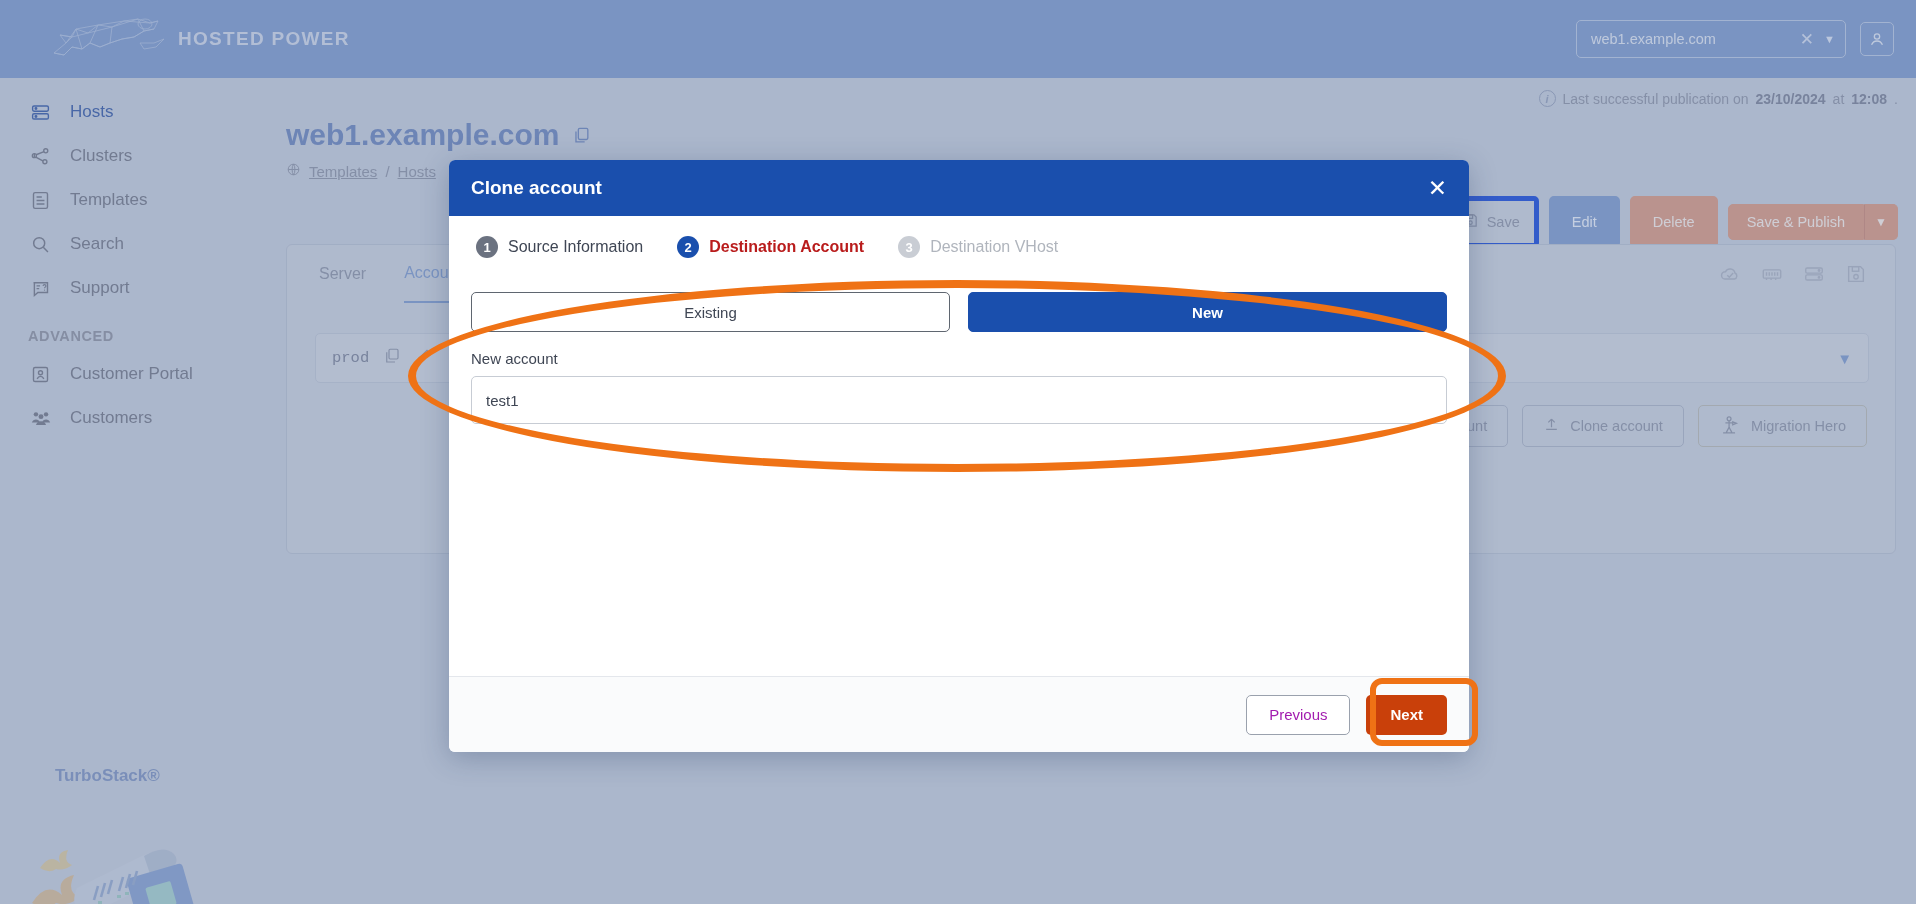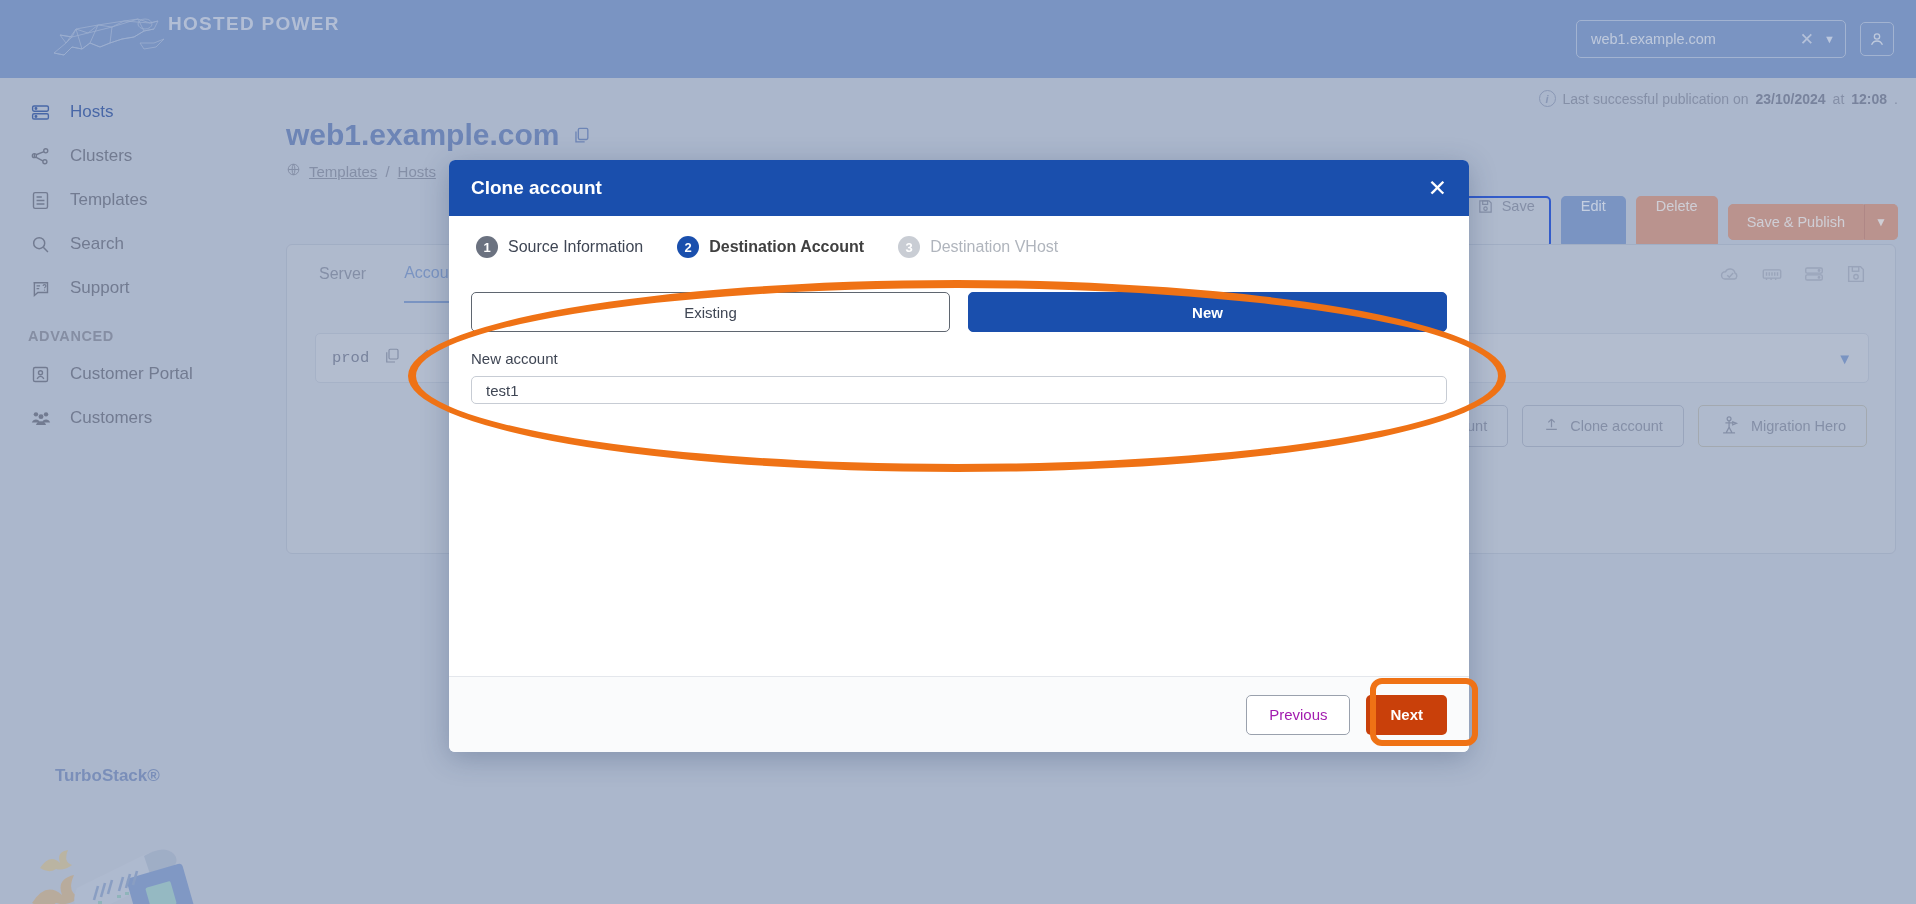--- a/index.html
+++ b/index.html
@@ -10,21 +10,21 @@
     background: #c3ccdb;
   }
   #app { position: relative; width: 1916px; height: 904px; }
 
   
   .topbar {
     position: absolute; top: 0; left: 0; width: 1916px; height: 78px;
     background: #7e9bcd;
     display: flex; align-items: center;
   }
-  .logo-wrap { display: flex; align-items: flex-start; margin-left: 46px; }
+  .logo-wrap { display: flex; align-items: center; margin-left: 46px; gap: 10px; }
   .logo-mark { width: 122px; height: 52px; opacity: .55; }
   .logo-text {
     font-size: 19px; font-weight: bold; letter-spacing: 1.3px;
     color: #ccd6e8;
   }
   .topbar-right {
     margin-left: auto; margin-right: 22px;
     display: flex; align-items: center; gap: 14px;
   }
   .host-select {
@@ -88,23 +88,23 @@
     margin-top: 10px; display: flex; align-items: center; gap: 8px;
     font-size: 15px; color: #8d95a8;
   }
   .breadcrumb a { color: #8d95a8; text-decoration: underline; }
 
   .toolbar {
     position: absolute; right: 18px; top: 118px;
     display: flex; align-items: center; gap: 10px;
   }
   .tb-btn {
-    height: 52px; border: 2px solid #1d4ed8; border-radius: 5px;
+    height: 52px; border: 5px solid #1d4ed8; border-radius: 5px;
     background: #c8d0dd; color: #8d95a8; font-size: 14.5px;
-    display: flex; align-items: flex-start; gap: 8px;
+    display: flex; align-items: center; gap: 8px;
     padding: 0 14px;
   }
   .tb-btn.icon-only { width: 45px; justify-content: center; padding: 0; }
   .tb-btn.solid-blue { background: #7e9bcd; color: #e6edf8; border-color: #7e9bcd; padding: 0 18px; }
   .tb-btn.solid-red { background: #d79a85; color: #f4ece8; border-color: #d79a85; padding: 0 18px; }
   .tb-split { display: flex; }
   .tb-split .main {
     background: #d79a85; color: #f4ece8; border: 1px solid #d79a85;
     border-radius: 5px 0 0 5px; height: 36px; display: flex; align-items: center;
     padding: 0 18px; font-size: 14.5px;
@@ -162,35 +162,35 @@
   .stepper { display: flex; align-items: center; gap: 34px; height: 62px; padding-left: 5px; }
   .step { display: flex; align-items: center; gap: 10px; font-size: 16px; }
   .step .bub {
     width: 22px; height: 22px; border-radius: 50%;
     display: flex; align-items: center; justify-content: center;
     font-size: 13px; font-weight: bold; color: #fff;
   }
   .step.done .bub { background: #6b7280; }
   .step.done .lbl { color: #3f4654; }
   .step.active .bub { background: #1a4fad; }
-  .step.active .lbl { color: #404040; font-weight: bold; text-align: center; }
+  .step.active .lbl { color: #b91c1c; font-weight: bold; text-align: center; }
   .step.todo .bub { background: #c9cdd4; }
   .step.todo .lbl { color: #b0b5bd; }
 
   .toggle-row { display: flex; gap: 18px; margin-top: 14px; }
   .toggle-btn {
     flex: 1; height: 40px; border-radius: 5px; font-size: 15px;
     display: flex; align-items: center; justify-content: center;
   }
   .toggle-btn.off { background: #fff; border: 1px solid #5f6670; color: #3f4654; }
   .toggle-btn.on  { background: #1a4fad; border: 1px solid #1a4fad; color: #fff; font-weight: bold; }
 
   .field-label { margin-top: 18px; font-size: 15px; color: #3f4654; }
   .text-input {
-    margin-top: 9px; width: 100%; height: 28px;
+    margin-top: 9px; width: 100%; height: 48px;
     border: 1px solid #c7ccd4; border-radius: 5px;
     padding: 0 14px; font-size: 15px; color: #3f4654;
     font-family: "Liberation Sans", sans-serif; background: #fff;
   }
 
   .modal-foot {
     height: 76px; border-top: 1px solid #e4e7ec; background: #fafbfc;
     display: flex; align-items: center; justify-content: flex-end;
     gap: 16px; padding: 0 22px;
   }

